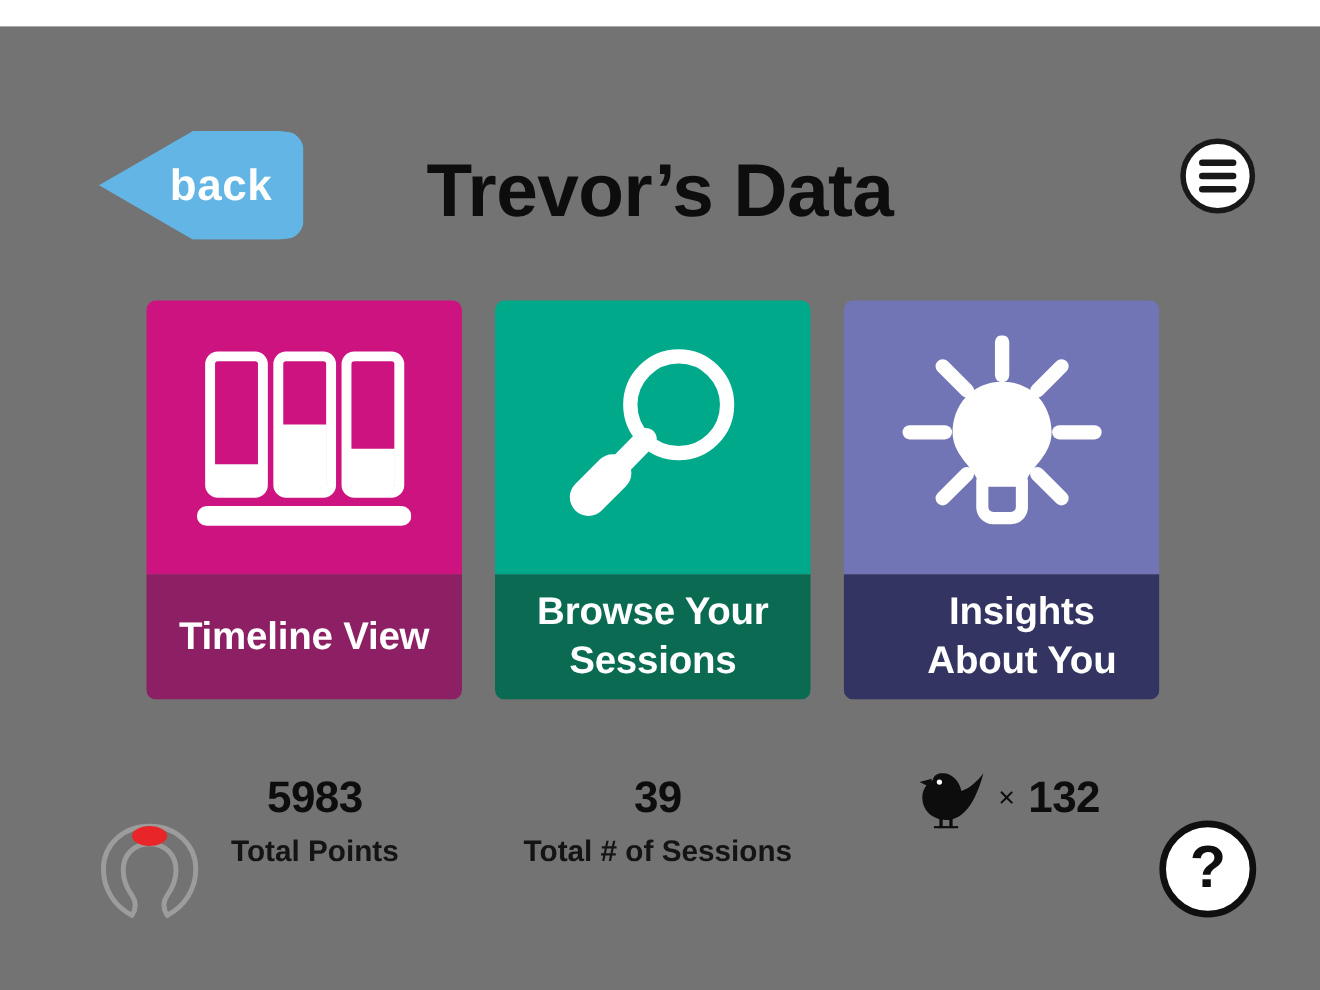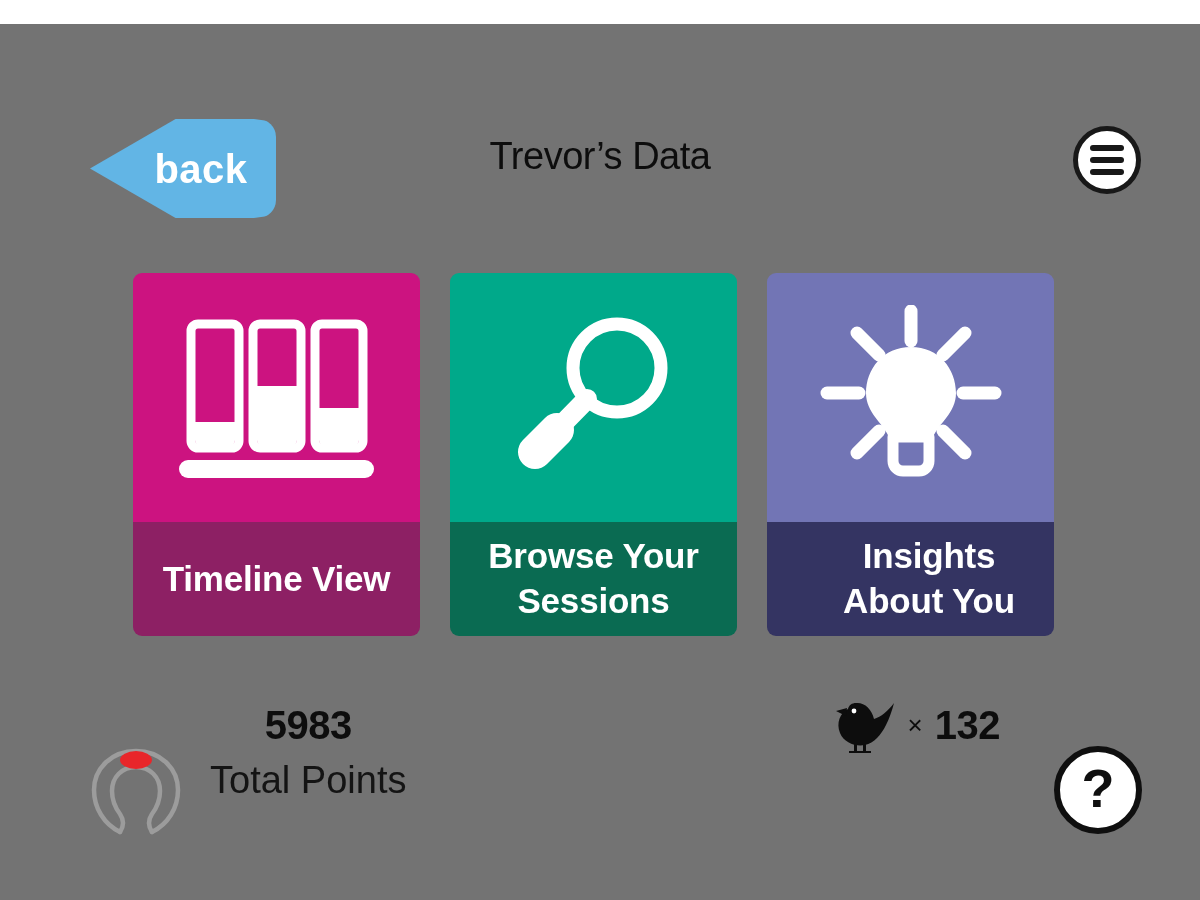--- a/index.html
+++ b/index.html
@@ -46,22 +46,22 @@
     letter-spacing: 0.5px;
     line-height: 1;
   }
 
   .page-title {
     position: absolute;
     left: 0;
     right: 0;
     top: 112px;
     text-align: center;
-    font-size: 38px;
-    font-weight: 400;
+    font-size: 68px;
+    font-weight: 700;
     color: #0d0d0d;
     letter-spacing: -0.5px;
     line-height: 1.1;
   }
 
   .menu-button {
     position: absolute;
     right: 59px;
     top: 102px;
     width: 68px;
@@ -169,22 +169,22 @@
     letter-spacing: -0.5px;
   }
   .stat-times {
     font-size: 26px;
     color: #0d0d0d;
     font-weight: 400;
     padding: 0 2px;
   }
   .stat-label {
     margin-top: 6px;
-    font-size: 38px;
-    font-weight: 400;
+    font-size: 27px;
+    font-weight: 700;
     color: #141414;
     line-height: 1.1;
     white-space: nowrap;
   }
 
   
   .brand-logo {
     position: absolute;
     left: 90px;
     top: 722px;
@@ -298,20 +298,26 @@
 
   <div class="stats-row">
 
     <div class="stat">
       <div class="stat-value-line">
         <span class="stat-value">5983</span>
       </div>
       <div class="stat-label">Total Points</div>
     </div>
 
+    <div class="stat">
+      <div class="stat-value-line">
+        <span class="stat-value">39</span>
+      </div>
+      <div class="stat-label">Total # of Sessions</div>
+    </div>
 
     <div class="stat">
       <div class="stat-value-line">
         <svg width="62" height="56" viewBox="0 0 62 56">
           <path d="M 14 12
                    C 6 16 2 26 6 36
                    C 10 46 22 50 31 48
                    C 40 46 47 38 52 28
                    C 55 22 58 14 60 6
                    C 54 14 47 20 40 22

